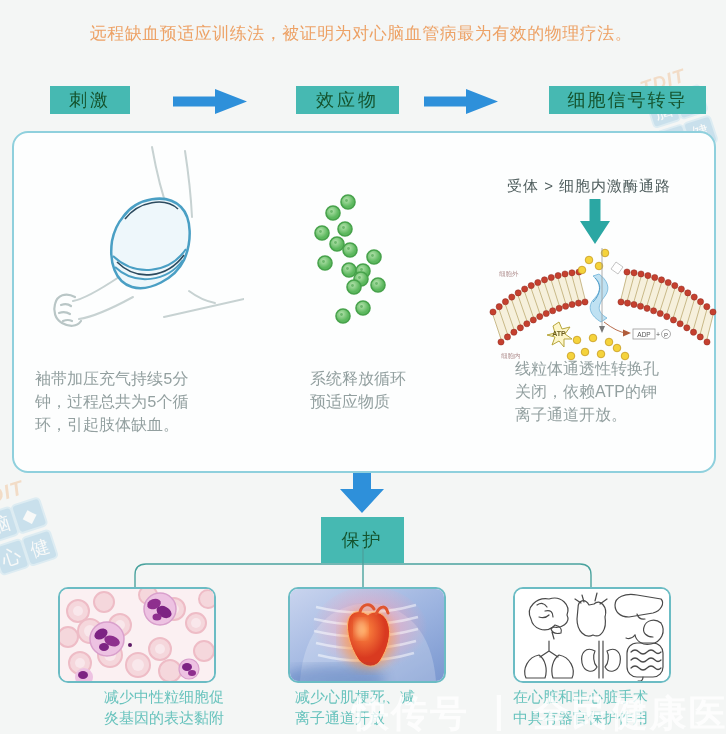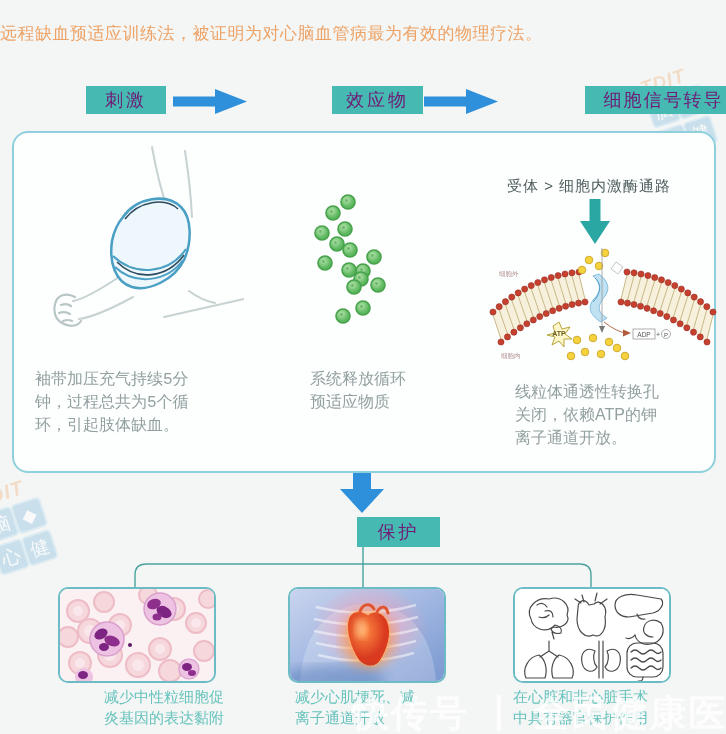--- a/index.html
+++ b/index.html
@@ -1,21 +1,21 @@
 <!DOCTYPE html>
 <html><head>
 <meta charset="utf-8">
 <style>
   html,body{margin:0;padding:0;}
   .page{position:relative;width:726px;height:734px;background:#f4f6f5;overflow:hidden;
         font-family:"Liberation Sans","DejaVu Sans",sans-serif;}
   .abs{position:absolute;}
-  .title{top:22px;left:0;width:722px;text-align:left;font-size:17px;color:#eda266;letter-spacing:.5px;}
-  .step{background:#46b9b2;color:#701a75;font-size:18px;letter-spacing:3px;
-        display:flex;align-items:center;justify-content:center;height:28px;margin-left:36px;}
+  .title{top:22px;left:0;width:722px;text-align:center;font-size:17px;color:#eda266;letter-spacing:.5px;}
+  .step{background:#46b9b2;color:#14532d;font-size:18px;letter-spacing:3px;
+        display:flex;align-items:center;justify-content:center;height:28px;}
   .panel{left:12px;top:131px;width:700px;height:338px;background:#fdfefe;
          border:2px solid #8fd0dd;border-radius:16px;}
   .cap{font-size:16px;color:#93a0a0;line-height:23px;white-space:pre-line;}
   .sig-head{font-size:15px;color:#4e5c5c;letter-spacing:1px;}
   .card{background:#fff;border:2px solid #6bbcc4;border-radius:10px;overflow:hidden;width:154px;height:92px;}
   .cap-teal{font-size:15px;color:#68c3bd;line-height:21px;white-space:pre-line;}
   .watermark{left:352px;top:689px;font-size:37px;font-weight:bold;letter-spacing:2px;
              color:rgba(255,255,255,0.8);white-space:nowrap;z-index:9;}
   .stamp{position:absolute;opacity:.38;transform:rotate(-18deg);pointer-events:none;}
   .stamp-tdit{color:#f0a868;font-style:italic;font-weight:bold;font-size:20px;letter-spacing:1px;opacity:.85;}
@@ -76,21 +76,21 @@
         </div>
       </div>
     </div>
 
   <div class="abs title">远程缺血预适应训练法，被证明为对心脑血管病最为有效的物理疗法。</div>
 
   <div class="abs step" style="left:50px;top:86px;width:80px;">刺激</div>
   <svg class="abs" style="left:173px;top:89px;" width="74" height="25" viewBox="0 0 74 25">
     <path d="M0 7.5 h42 v-7.5 l32 12.5 -32 12.5 v-7.5 h-42 z" fill="#2e90da"></path>
   </svg>
-  <div class="abs step" style="left:296px;top:86px;width:91px;">效应物</div>
+  <div class="abs step" style="left:296px;top:86px;width:103px;">效应物</div>
   <svg class="abs" style="left:424px;top:89px;" width="74" height="25" viewBox="0 0 74 25">
     <path d="M0 7.5 h42 v-7.5 l32 12.5 -32 12.5 v-7.5 h-42 z" fill="#2e90da"></path>
   </svg>
   <div class="abs step" style="left:549px;top:86px;width:157px;letter-spacing:2px;">细胞信号转导</div>
 
   <div class="abs panel">
 
     <svg class="abs" style="left:25px;top:12px;" width="205" height="215" viewBox="0 0 205 215">
       <g fill="none" stroke="#c7d2d2" stroke-width="2" stroke-linecap="round">
         <path d="M113 2 C118 30 124 52 130 68"></path>
@@ -272,29 +272,29 @@
       <polygon points="74,74 77,81 85,79 80,86 87,91 79,91 79,99 74,93 67,97 70,89 62,87 70,85 68,78" fill="#fdf6c9" stroke="#b7a63c" stroke-width="1"></polygon>
       <rect x="148" y="81" width="22" height="10" fill="#ffffff" stroke="#999" stroke-width="0.8"></rect>
       <circle cx="181" cy="86" r="4.5" fill="#ffffff" stroke="#999" stroke-width="0.8"></circle>
       <text x="85" y="88" font-size="7" fill="#6b5d1e" font-weight="bold" text-anchor="middle" transform="translate(-11,0)">ATP</text>
       <text x="159" y="88.5" font-size="6.5" fill="#555" text-anchor="middle">ADP</text>
       <text x="173" y="89" font-size="7" fill="#555" text-anchor="middle">+</text>
       <text x="181" y="88.5" font-size="6" fill="#555" text-anchor="middle">P</text>
       <text x="14" y="28" font-size="6.5" fill="#b08f8f">细胞外</text>
       <text x="16" y="110" font-size="6.5" fill="#b08f8f">细胞内</text>
     </svg>
-    <div class="abs cap" style="left:501px;top:247px;width:190px;">线粒体通透性转换孔
+    <div class="abs cap" style="left:501px;top:224px;width:190px;">线粒体通透性转换孔
 关闭，依赖ATP的钾
 离子通道开放。</div>
   </div>
 
   <svg class="abs" style="left:340px;top:473px;" width="44" height="40" viewBox="0 0 44 40">
     <path d="M13 0 h18 v16 h13 L22 40 0 16 h13 z" fill="#2e90da"></path>
   </svg>
-  <div class="abs step" style="left:321px;top:517px;width:83px;height:30px;">保护</div>
+  <div class="abs step" style="left:321px;top:517px;width:83px;height:46px;">保护</div>
 
   <svg class="abs" style="left:0;top:547px;" width="726" height="42" viewBox="0 0 726 42">
     <path d="M363 0 V17 M363 17 V42 M135 42 V28 Q135 17 146 17 H580 Q591 17 591 28 V42" fill="none" stroke="#4aa39e" stroke-width="1.4"></path>
   </svg>
 
   <div class="abs card" style="left:58px;top:587px;">
     <svg width="154" height="92" viewBox="0 0 154 92">
       <rect width="154" height="92" fill="#fbf0f2"></rect>
       <g fill="#f5d7dc" stroke="#eebcc6" stroke-width="2">
         <circle cx="18" cy="22" r="11"></circle>

